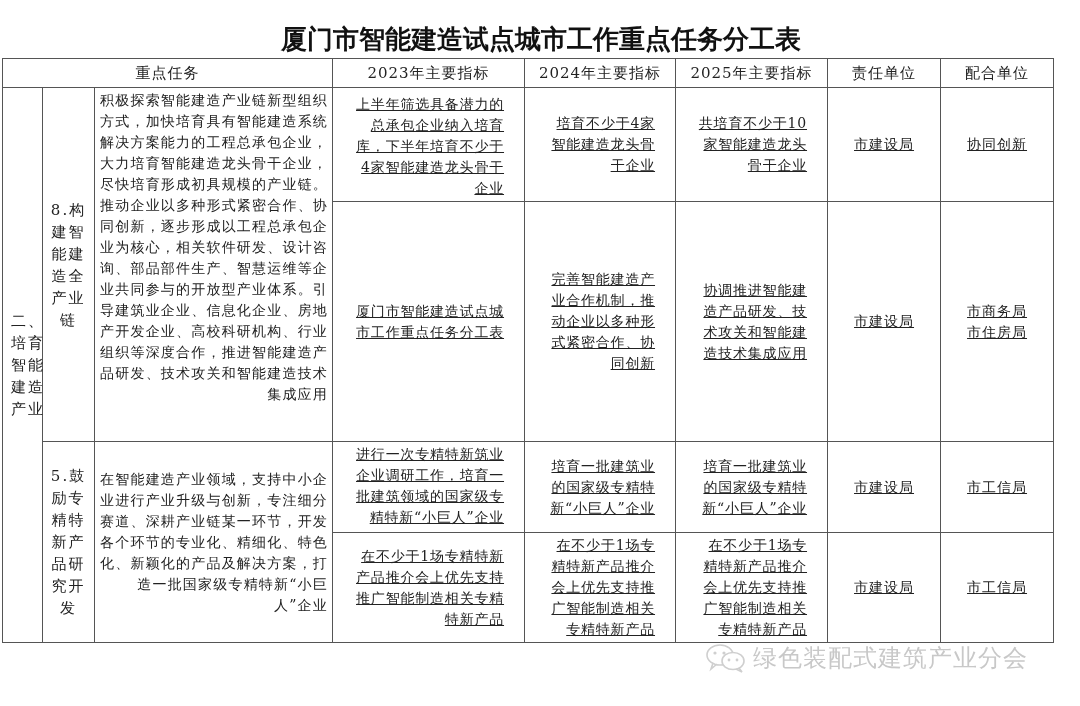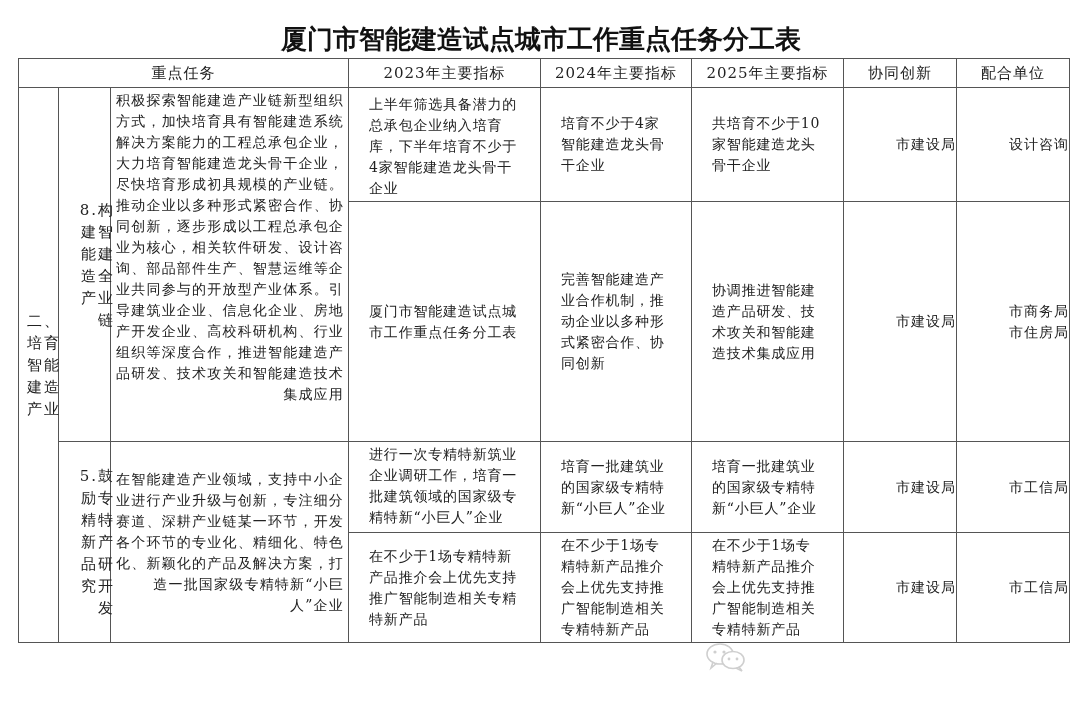--- a/index.html
+++ b/index.html
@@ -1,31 +1,31 @@
 <!DOCTYPE html>
 <html><head>
 <meta charset="utf-8">
 <style>
   html, body { margin: 0; padding: 0; background: #ffffff; }
   body { width: 1080px; height: 706px; position: relative; overflow: hidden;
          font-family: "DejaVu Serif", "Liberation Serif", serif; color: #222; }
   .title { position: absolute; top: 22px; left: 1px; width: 1080px; text-align: center;
            font-family: Liberation Mono, monospace; font-weight: bold;
            font-size: 26px; letter-spacing: 0px; color: #111; }
-  table.grid { position: absolute; left: 18px; top: 58px; width: 1051px;
+  table.grid { position: absolute; left: 2px; top: 58px; width: 1051px;
                border-collapse: collapse; table-layout: fixed; }
   table.grid td, table.grid th { border: 1.5px solid #555; padding: 0; vertical-align: middle;
                font-size: 14px; line-height: 21px; font-weight: normal; }
   table.grid th { height: 28px; text-align: center; font-size: 15px; letter-spacing: 1px; }
   .c-lvl1 { text-align: center; padding: 0 3px !important; }
-  .c-lvl2 { text-align: right; padding: 0 12px !important; margin-left: 45px; }
+  .c-lvl2 { text-align: center; padding: 0 3px !important; margin-left: 45px; }
   .c-desc { text-align: right; padding: 2px 4px !important; vertical-align: top !important; letter-spacing: 1.2px; }
-  .c-ind { text-align: left; padding: 2px 20px !important; letter-spacing: 0.8px; }
+  .c-ind { text-align: right; padding: 2px 20px !important; letter-spacing: 0.8px; text-decoration: underline; }
   .c-ind.top { vertical-align: top !important; padding-top: 6px !important; }
-  .c-unit { text-align: right; letter-spacing: 1px; }
+  .c-unit { text-align: center; letter-spacing: 1px; text-decoration: underline; }
   .vtext { display: inline-block; width: 44px; word-break: break-all; line-height: 22px; font-size: 15px; letter-spacing: 2px; }
   .vtext2 { display: inline-block; width: 44px; word-break: break-all; line-height: 22px; font-size: 15px; letter-spacing: 2px; }
   .watermark { position: absolute; left: 705px; top: 642px; font-family: "DejaVu Sans", "Liberation Sans", sans-serif;
                font-size: 24px; color: #c8c8c8; display: flex; align-items: center; gap: 6px; letter-spacing: 1px; }
   .wechat-icon { width: 42px; height: 30px; position: relative; }
   .pageno { position: absolute; left: 975px; top: 705px; font-size: 15px; color: #333; letter-spacing: 2px; }
 </style>
 </head>
 <body>
 
@@ -41,39 +41,39 @@
     <col style="width:152px">
     <col style="width:113px">
     <col style="width:113px">
   </colgroup>
   <thead>
     <tr>
       <th colspan="3">重点任务</th>
       <th>2023年主要指标</th>
       <th>2024年主要指标</th>
       <th>2025年主要指标</th>
-      <th>协同创新</th>
+      <th>责任单位</th>
       <th>配合单位</th>
     </tr>
   </thead>
   <tbody>
 
     <tr style="height:113px">
       <td rowspan="4" class="c-lvl1">
         <span class="vtext">二、培育智能建造产业</span>
       </td>
       <td rowspan="2" class="c-lvl2">
         <span class="vtext2">8.构建智能建造全产业链</span>
       </td>
       <td rowspan="2" class="c-desc">积极探索智能建造产业链新型组织方式，加快培育具有智能建造系统解决方案能力的工程总承包企业，大力培育智能建造龙头骨干企业，尽快培育形成初具规模的产业链。推动企业以多种形式紧密合作、协同创新，逐步形成以工程总承包企业为核心，相关软件研发、设计咨询、部品部件生产、智慧运维等企业共同参与的开放型产业体系。引导建筑业企业、信息化企业、房地产开发企业、高校科研机构、行业组织等深度合作，推进智能建造产品研发、技术攻关和智能建造技术集成应用</td>
       <td class="c-ind top">上半年筛选具备潜力的总承包企业纳入培育库，下半年培育不少于4家智能建造龙头骨干企业</td>
       <td class="c-ind">培育不少于4家智能建造龙头骨干企业</td>
       <td class="c-ind">共培育不少于10家智能建造龙头骨干企业</td>
       <td class="c-unit">市建设局</td>
-      <td class="c-unit">设计咨询</td>
+      <td class="c-unit">协同创新</td>
     </tr>
 
     <tr style="height:240px">
       <td class="c-ind">厦门市智能建造试点城市工作重点任务分工表</td>
       <td class="c-ind">完善智能建造产业合作机制，推动企业以多种形式紧密合作、协同创新</td>
       <td class="c-ind">协调推进智能建造产品研发、技术攻关和智能建造技术集成应用</td>
       <td class="c-unit">市建设局</td>
       <td class="c-unit">
         <div>市商务局</div>
         <div>市住房局</div>
@@ -108,15 +108,16 @@
       <ellipse cx="15" cy="12" rx="13" ry="10" fill="none" stroke="#cfcfcf" stroke-width="1.6"></ellipse>
       <path d="M8 20 L6 26 L12 21" fill="none" stroke="#cfcfcf" stroke-width="1.6"></path>
       <circle cx="10" cy="10" r="1.6" fill="#cfcfcf"></circle>
       <circle cx="19" cy="10" r="1.6" fill="#cfcfcf"></circle>
       <ellipse cx="28" cy="18" rx="11" ry="8.5" fill="#fff" stroke="#cfcfcf" stroke-width="1.6"></ellipse>
       <path d="M34 25 L37 29 L31 26" fill="none" stroke="#cfcfcf" stroke-width="1.6"></path>
       <circle cx="24" cy="17" r="1.4" fill="#cfcfcf"></circle>
       <circle cx="32" cy="17" r="1.4" fill="#cfcfcf"></circle>
     </svg>
   </span>
+  <span>绿色装配式建筑产业分会</span>
 </div>
 
 <div class="pageno">— 17 —</div>
 
 </body></html>

